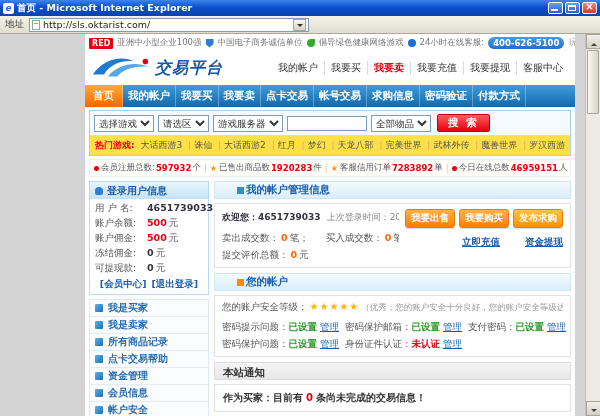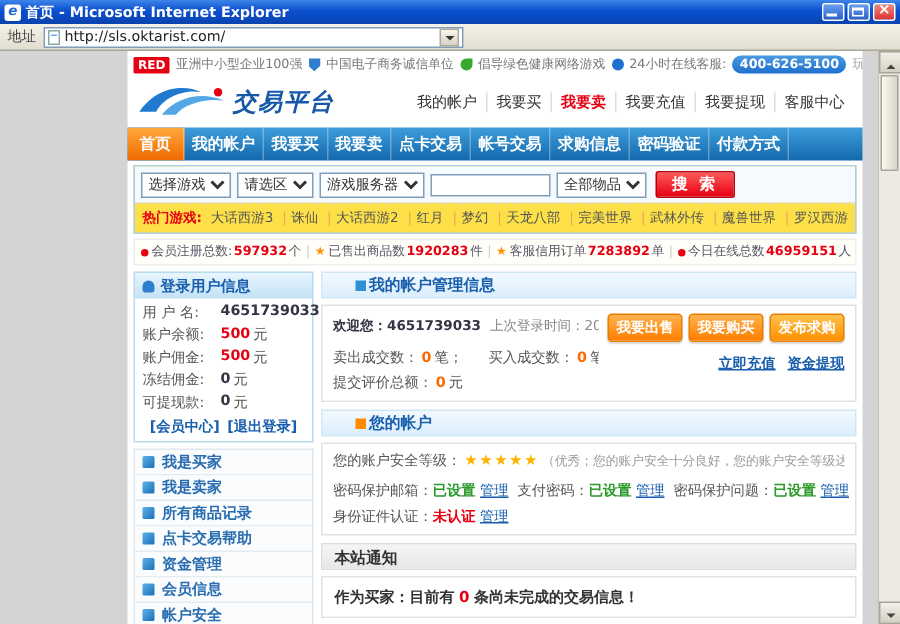--- a/index.html
+++ b/index.html
@@ -114,21 +114,21 @@
   .w-greet,.w-user{font-weight:bold;color:#334}
   .w-user{margin-right:6px}
   .w-lll,.w-llv{color:#888}
   .w-stats{font-size:9.5px;color:#555;margin-top:4px;white-space:nowrap}
   .ws{margin-right:14px}
   .ws b{color:#f60;margin:0 2px}
   .w-right{flex:none;display:flex;flex-direction:column;align-items:flex-end;gap:8px}
   .w-btns{display:flex;gap:4px}
   .obtn{display:inline-block;padding:2px 5px;background:linear-gradient(180deg,#ffb14d,#ff7e00);border:1px solid #e87d00;border-radius:3px;color:#fff;font-weight:bold;font-size:9.5px;white-space:nowrap;box-shadow:0 1px 1px rgba(0,0,0,.15)}
   .obtn.alt{background:linear-gradient(180deg,#ffc14d,#ff9000)}
-  .w-links{display:flex;gap:8px}
+  .w-links{display:flex;gap:25px}
   .w-links a{color:#1a5fae;font-weight:bold;font-size:9.5px;text-decoration:underline}
 
   .level-line{font-size:9.5px;color:#555;white-space:nowrap;overflow:hidden}
   .stars{color:#ffb400;font-size:10px;letter-spacing:1px;margin:0 2px}
   .note{color:#999;font-size:8.5px}
   .sec-grid{display:grid;grid-template-columns:1fr 1fr 1fr;gap:4px 6px;margin-top:7px;font-size:9.5px;white-space:nowrap}
   .c-label{color:#555}
   .st.set{color:#2a9a2a;font-weight:bold}
   .st.unset{color:#e60012;font-weight:bold}
   a.manage{color:#1a5fae;text-decoration:underline;margin-left:3px}
@@ -374,20 +374,21 @@
           <div class="sec-head" style="margin-top:5px">
             <i class="sq orange"></i>
             <span>您的帐户</span>
           </div>
 
           <div class="box">
             <div class="level-line">
               <span>您的账户安全等级：</span><span class="stars">★★★★★</span><span class="note">（优秀；您的账户安全十分良好，您的账户安全等级达到最高级别的保护等级）</span>
             </div>
             <div class="sec-grid">
+              <span class="cell"><span class="c-label">密码提示问题：</span><b class="st set">已设置</b><a class="manage">管理</a></span>
               <span class="cell"><span class="c-label">密码保护邮箱：</span><b class="st set">已设置</b><a class="manage">管理</a></span>
               <span class="cell"><span class="c-label">支付密码：</span><b class="st set">已设置</b><a class="manage">管理</a></span>
               <span class="cell"><span class="c-label">密码保护问题：</span><b class="st set">已设置</b><a class="manage">管理</a></span>
               <span class="cell"><span class="c-label">身份证件认证：</span><b class="st unset">未认证</b><a class="manage">管理</a></span>
             </div>
           </div>
 
           <div class="notice-head">本站通知</div>
 
           <div class="nbox">

